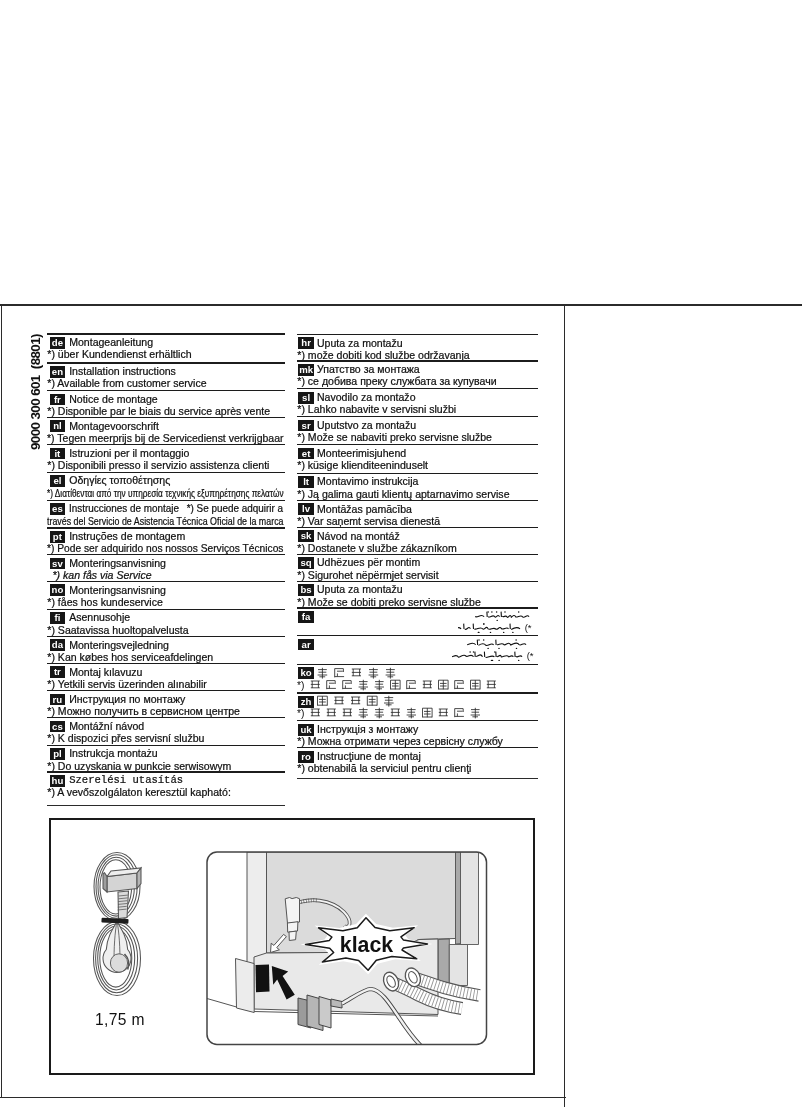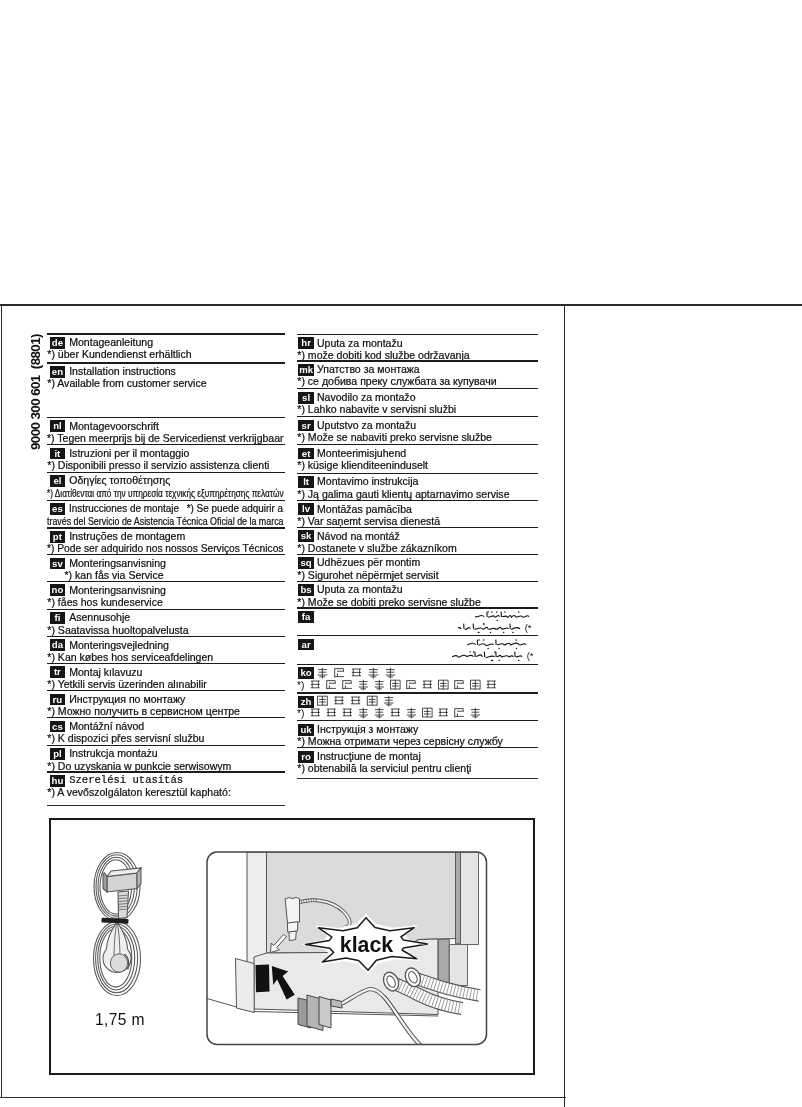--- a/index.html
+++ b/index.html
@@ -28,20 +28,26 @@
 <div class="l2" id="de2" style="left:0.8px;">*) über Kundendienst erhältlich</div>
 </div>
 
 <div class="blk" style="left:46.5px;top:362.4px;width:238.0px">
 <div class="rule"></div>
 <span class="code" style="left:3.0px">en</span>
 <div class="l1" id="en1" style="left:22.7px;">Installation instructions</div>
 <div class="l2" id="en2" style="left:0.8px;">*) Available from customer service</div>
 </div>
 
+<div class="blk" style="left:46.5px;top:390.0px;width:238.0px">
+<div class="rule"></div>
+<span class="code" style="left:3.0px">fr</span>
+<div class="l1" id="fr1" style="left:22.7px;">Notice de montage</div>
+<div class="l2" id="fr2" style="left:0.8px;">*) Disponible par le biais du service après vente</div>
+</div>
 
 <div class="blk" style="left:46.5px;top:416.9px;width:238.0px">
 <div class="rule"></div>
 <span class="code" style="left:3.0px">nl</span>
 <div class="l1" id="nl1" style="left:22.7px;">Montagevoorschrift</div>
 <div class="l2" id="nl2" style="left:0.8px;transform:scaleX(0.9945);">*) Tegen meerprijs bij de Servicedienst verkrijgbaar</div>
 </div>
 
 <div class="blk" style="left:46.5px;top:444.1px;width:238.0px">
 <div class="rule"></div>
@@ -68,21 +74,21 @@
 <div class="rule"></div>
 <span class="code" style="left:3.0px">pt</span>
 <div class="l1" id="pt1" style="left:22.7px;">Instruções de montagem</div>
 <div class="l2" id="pt2" style="left:0.8px;transform:scaleX(0.9705);">*) Pode ser adquirido nos nossos Serviços Técnicos</div>
 </div>
 
 <div class="blk" style="left:46.5px;top:554.0px;width:238.0px">
 <div class="rule"></div>
 <span class="code" style="left:3.0px">sv</span>
 <div class="l1" id="sv1" style="left:22.7px;">Monteringsanvisning</div>
-<div class="l2" id="sv2" style="left:18px;">*) kan fås via Service</div>
+<div class="l2" id="sv2" style="left:6px;font-style:italic;">*) kan fås via Service</div>
 </div>
 
 <div class="blk" style="left:46.5px;top:580.9px;width:238.0px">
 <div class="rule"></div>
 <span class="code" style="left:3.0px">no</span>
 <div class="l1" id="no1" style="left:22.7px;">Monteringsanvisning</div>
 <div class="l2" id="no2" style="left:0.8px;">*) fåes hos kundeservice</div>
 </div>
 
 <div class="blk" style="left:46.5px;top:608.5px;width:238.0px">

